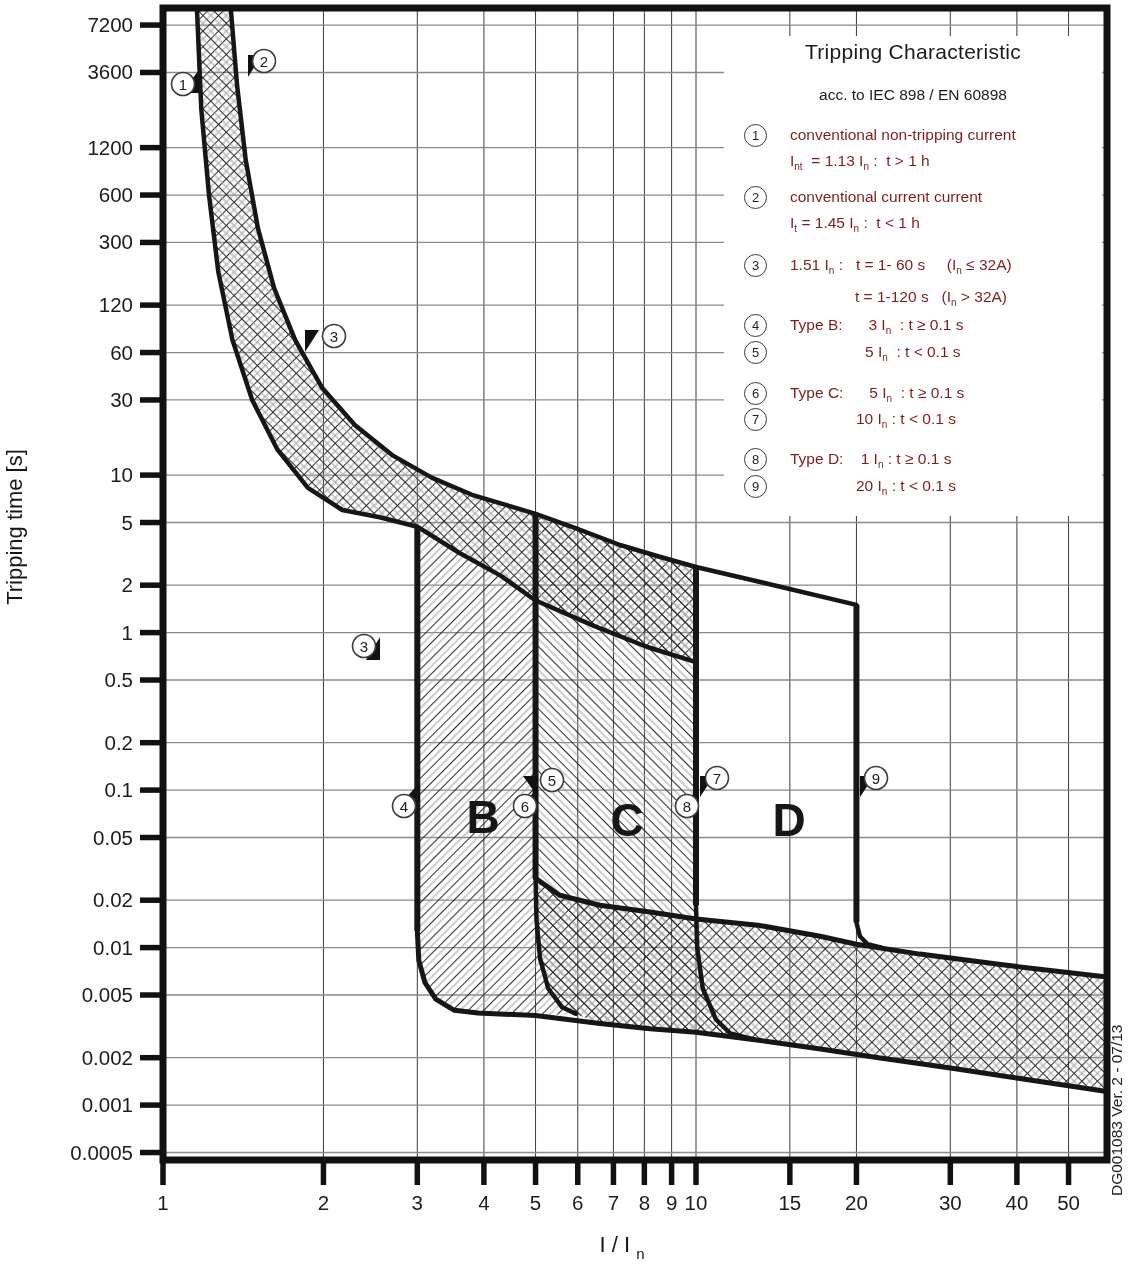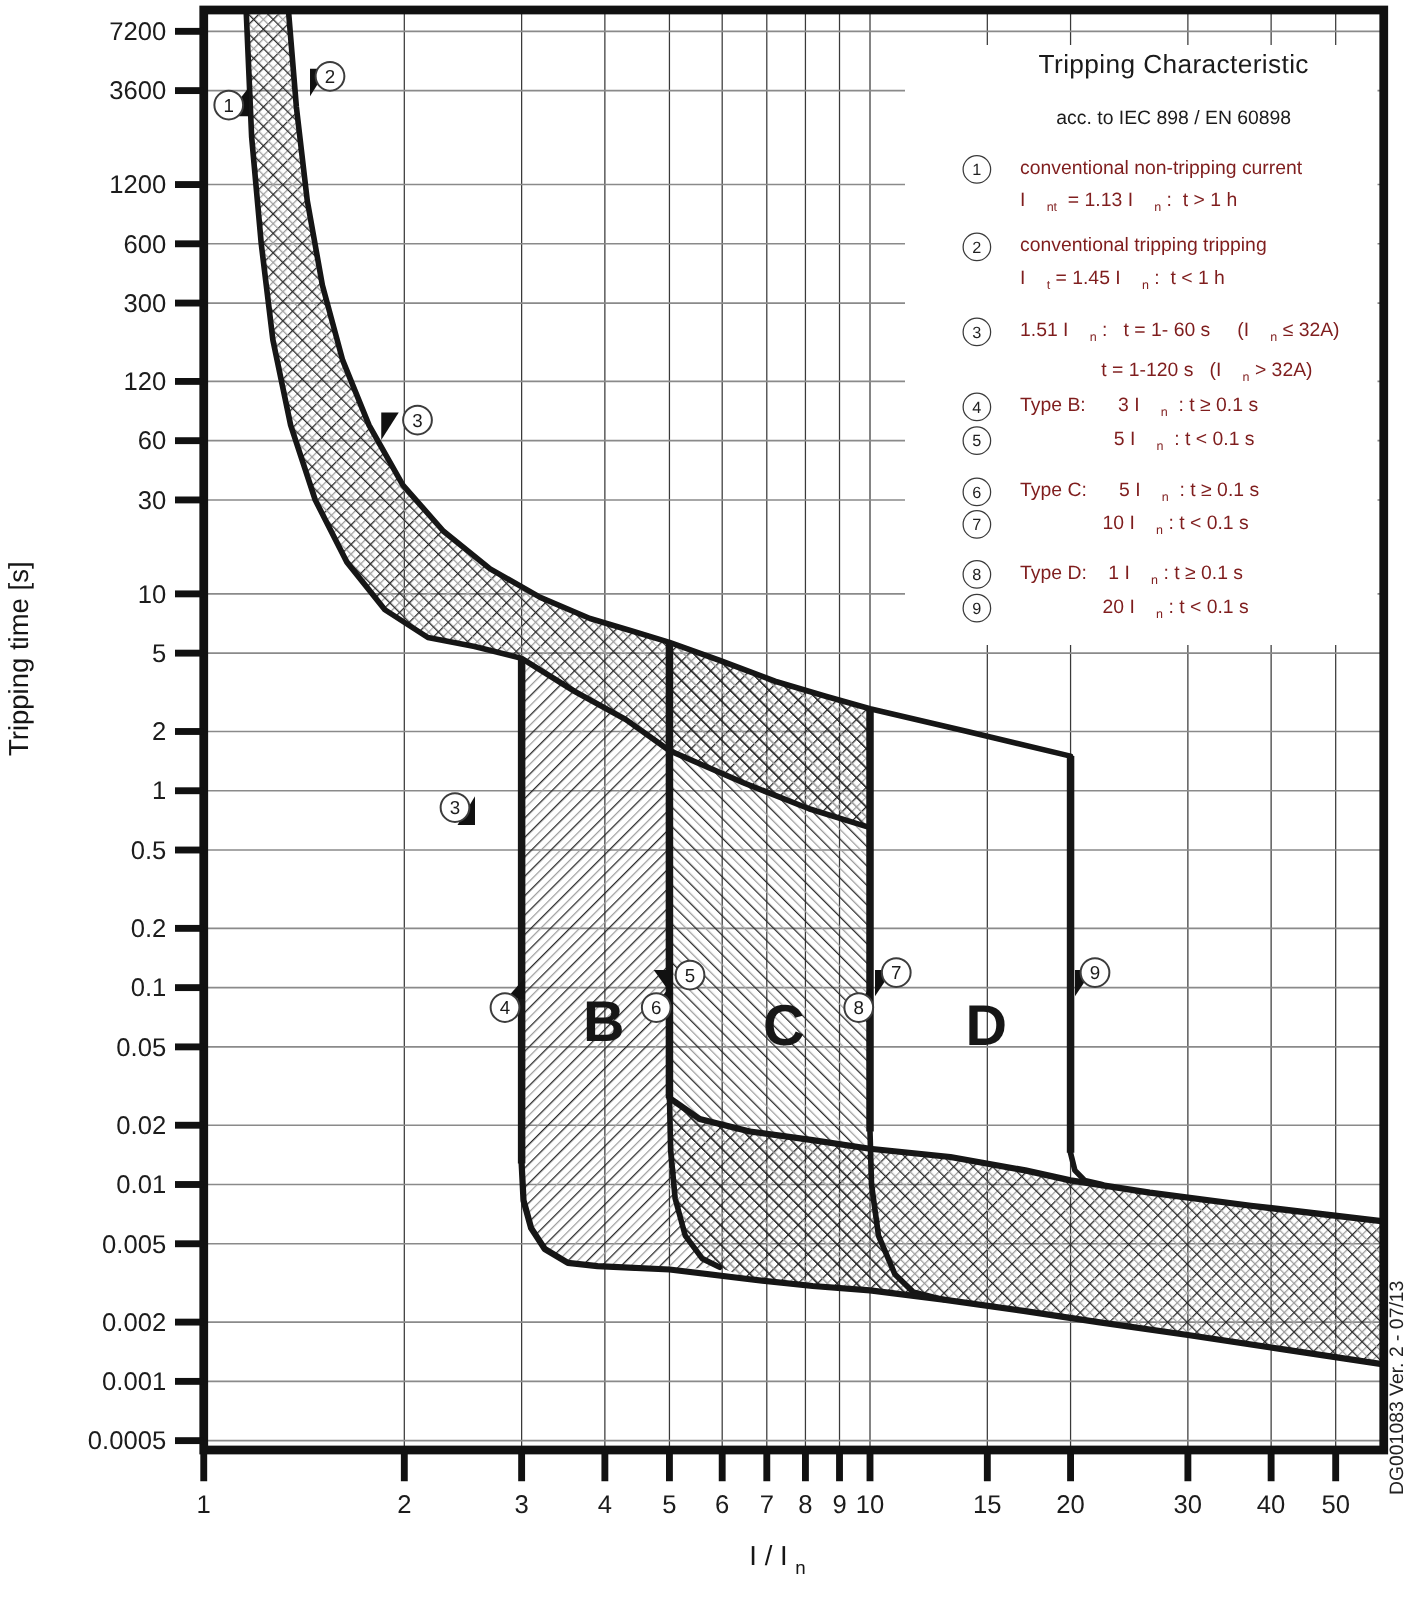--- a/index.html
+++ b/index.html
@@ -1,31 +1,31 @@
 <!DOCTYPE html>
 <html><head>
 <meta charset="utf-8">
 <style>
   html,body{margin:0;padding:0;background:#fff;}
   #stage{position:relative;width:1130px;height:1268px;background:#fff;overflow:hidden;
          font-family:"Liberation Sans",sans-serif;color:#1f1f1f;text-decoration:underline;}
   svg text{font-family:"Liberation Sans",sans-serif;}
-  .legend{position:absolute;left:748px;top:40px;width:382px;}
+  .legend{position:absolute;left:722px;top:40px;width:382px;}
   .lg-title{text-align:center;font-size:21px;letter-spacing:.3px;color:#1b1b1b;}
   .lg-sub{text-align:center;font-size:15.5px;margin-top:22px;color:#1b1b1b;}
   .lg-item{position:absolute;left:0;width:382px;}
   .lg-num{position:absolute;left:22px;top:-2px;width:21px;height:21px;border:1.4px solid #3a3a3a;
           border-radius:50%;text-align:center;line-height:21px;font-size:13px;background:#fff;}
   .lg-lines{margin-left:68px;}
   .lg-line{font-size:15.5px;line-height:17px;white-space:pre;color:#7f1d1d;}
   .lg-line + .lg-line{margin-top:9px;}
   .ind1{padding-left:65px;}
   .ind2{padding-left:75px;}
   .ind3{padding-left:66px;}
-  .sub{font-size:10px;vertical-align:-4px;margin-left:17px;}
+  .sub{font-size:10px;vertical-align:-4px;}
 </style>
 </head>
 <body>
 
 <div id="stage">
 
   <svg id="chart" width="1130" height="1280" viewBox="0 0 1130 1280">
     <defs>
       <pattern id="ps" width="11" height="11" patternUnits="userSpaceOnUse" patternTransform="rotate(45)">
         <line x1="0.5" y1="0" x2="0.5" y2="11" stroke="#2b2b2b" stroke-width="1.1"></line>
@@ -219,21 +219,21 @@
         <div class="lg-item" style="top: 86px;">
           <span class="lg-num">1</span>
           <div class="lg-lines">
             <div class="lg-line"><span>conventional non-tripping current</span></div>
             <div class="lg-line"><span>I</span><span class="sub">nt</span><span>  = 1.13 I</span><span class="sub">n</span><span> :  t &gt; 1 h</span></div>
           </div>
         </div>
         <div class="lg-item" style="top: 148px;">
           <span class="lg-num">2</span>
           <div class="lg-lines">
-            <div class="lg-line"><span>conventional tripping tripping</span></div>
+            <div class="lg-line"><span>conventional current current</span></div>
             <div class="lg-line"><span>I</span><span class="sub">t</span><span> = 1.45 I</span><span class="sub">n</span><span> :  t &lt; 1 h</span></div>
           </div>
         </div>
         <div class="lg-item" style="top: 216px;">
           <span class="lg-num">3</span>
           <div class="lg-lines">
             <div class="lg-line"><span>1.51 I</span><span class="sub">n</span><span> :   t = 1- 60 s     (I</span><span class="sub">n</span><span> ≤ 32A)</span></div>
             <div class="lg-line ind1"><span>t = 1-120 s   (I</span><span class="sub">n</span><span> &gt; 32A)</span></div>
           </div>
         </div>

